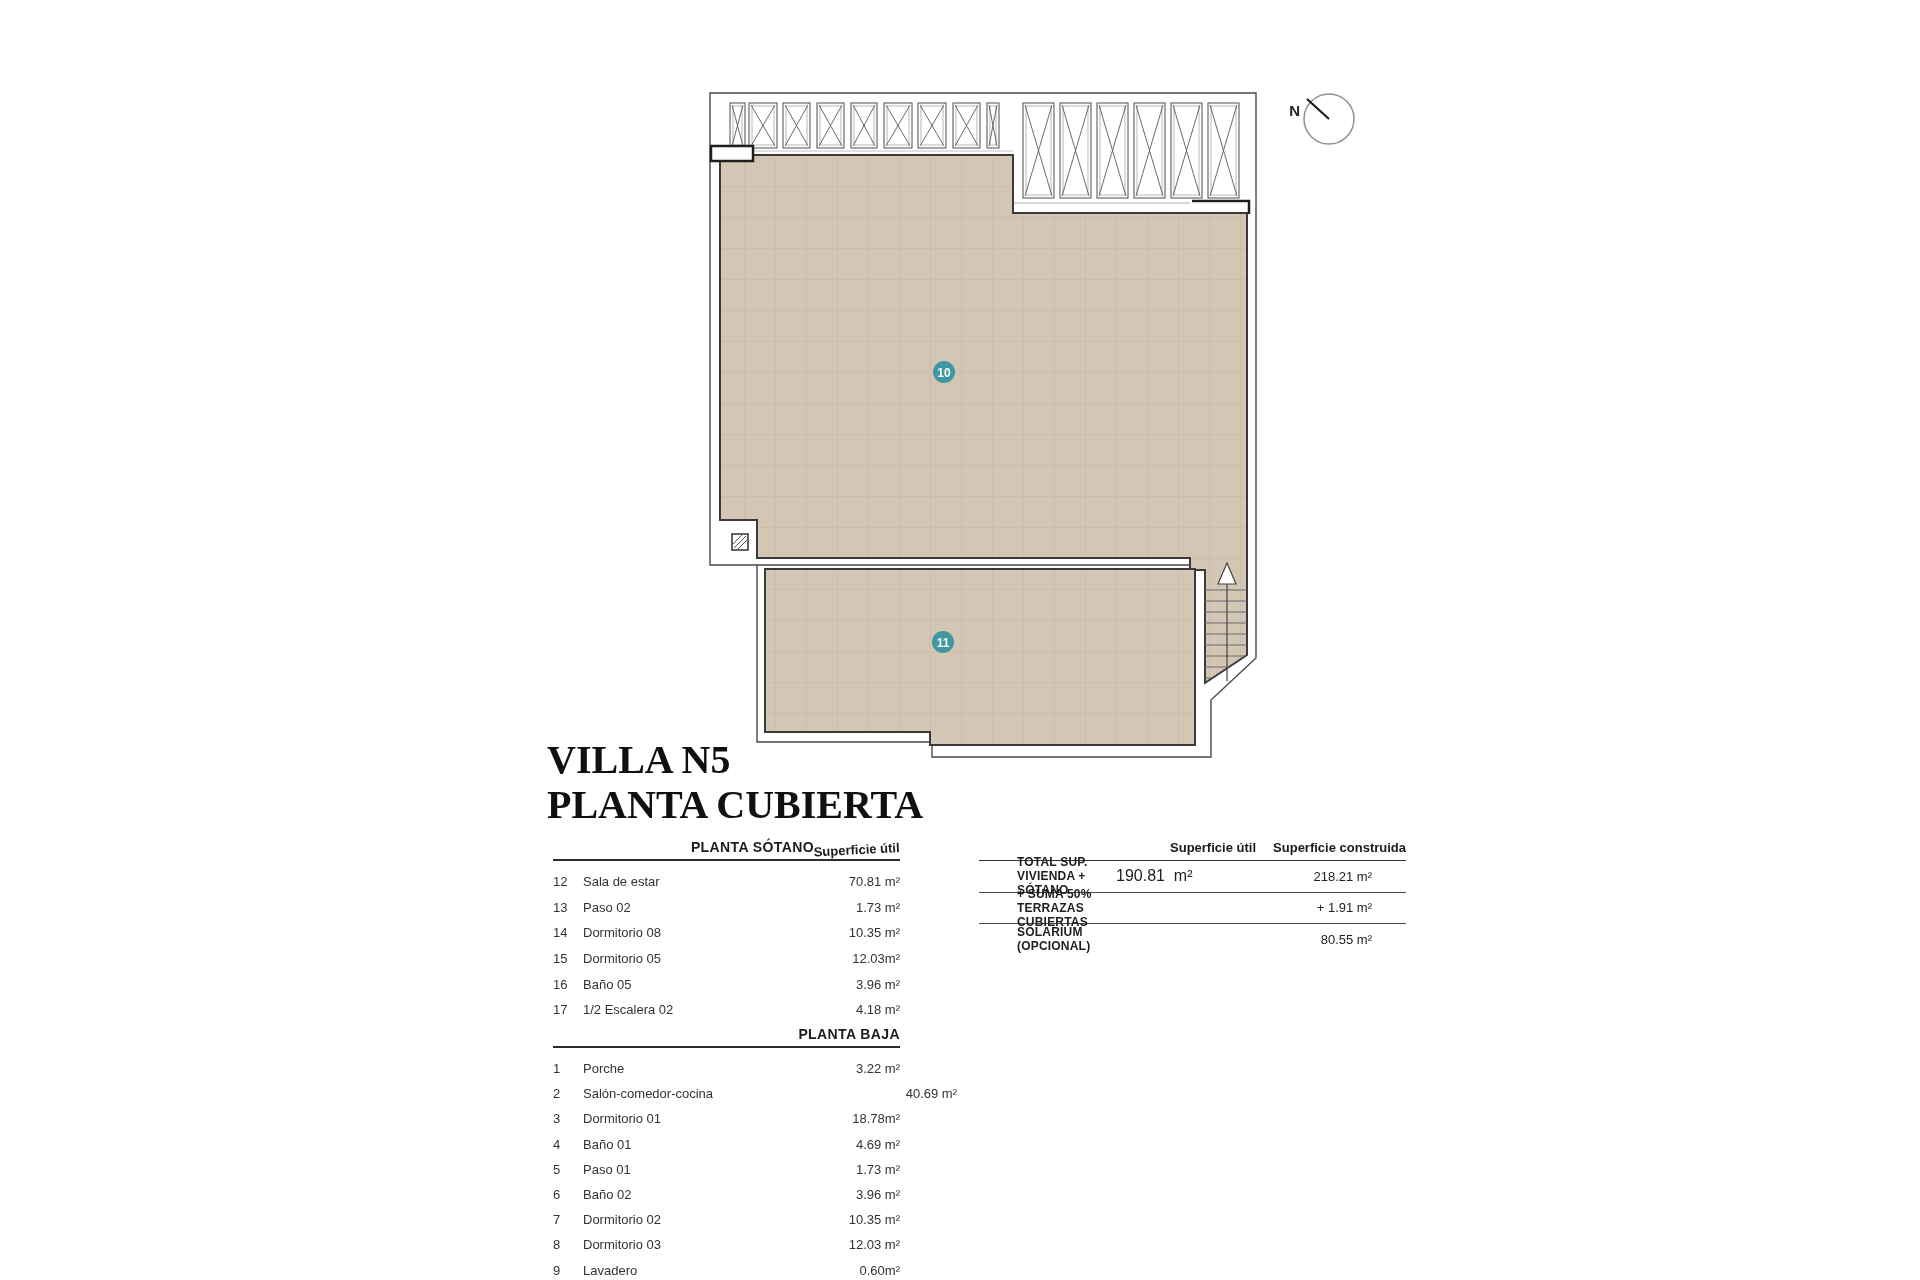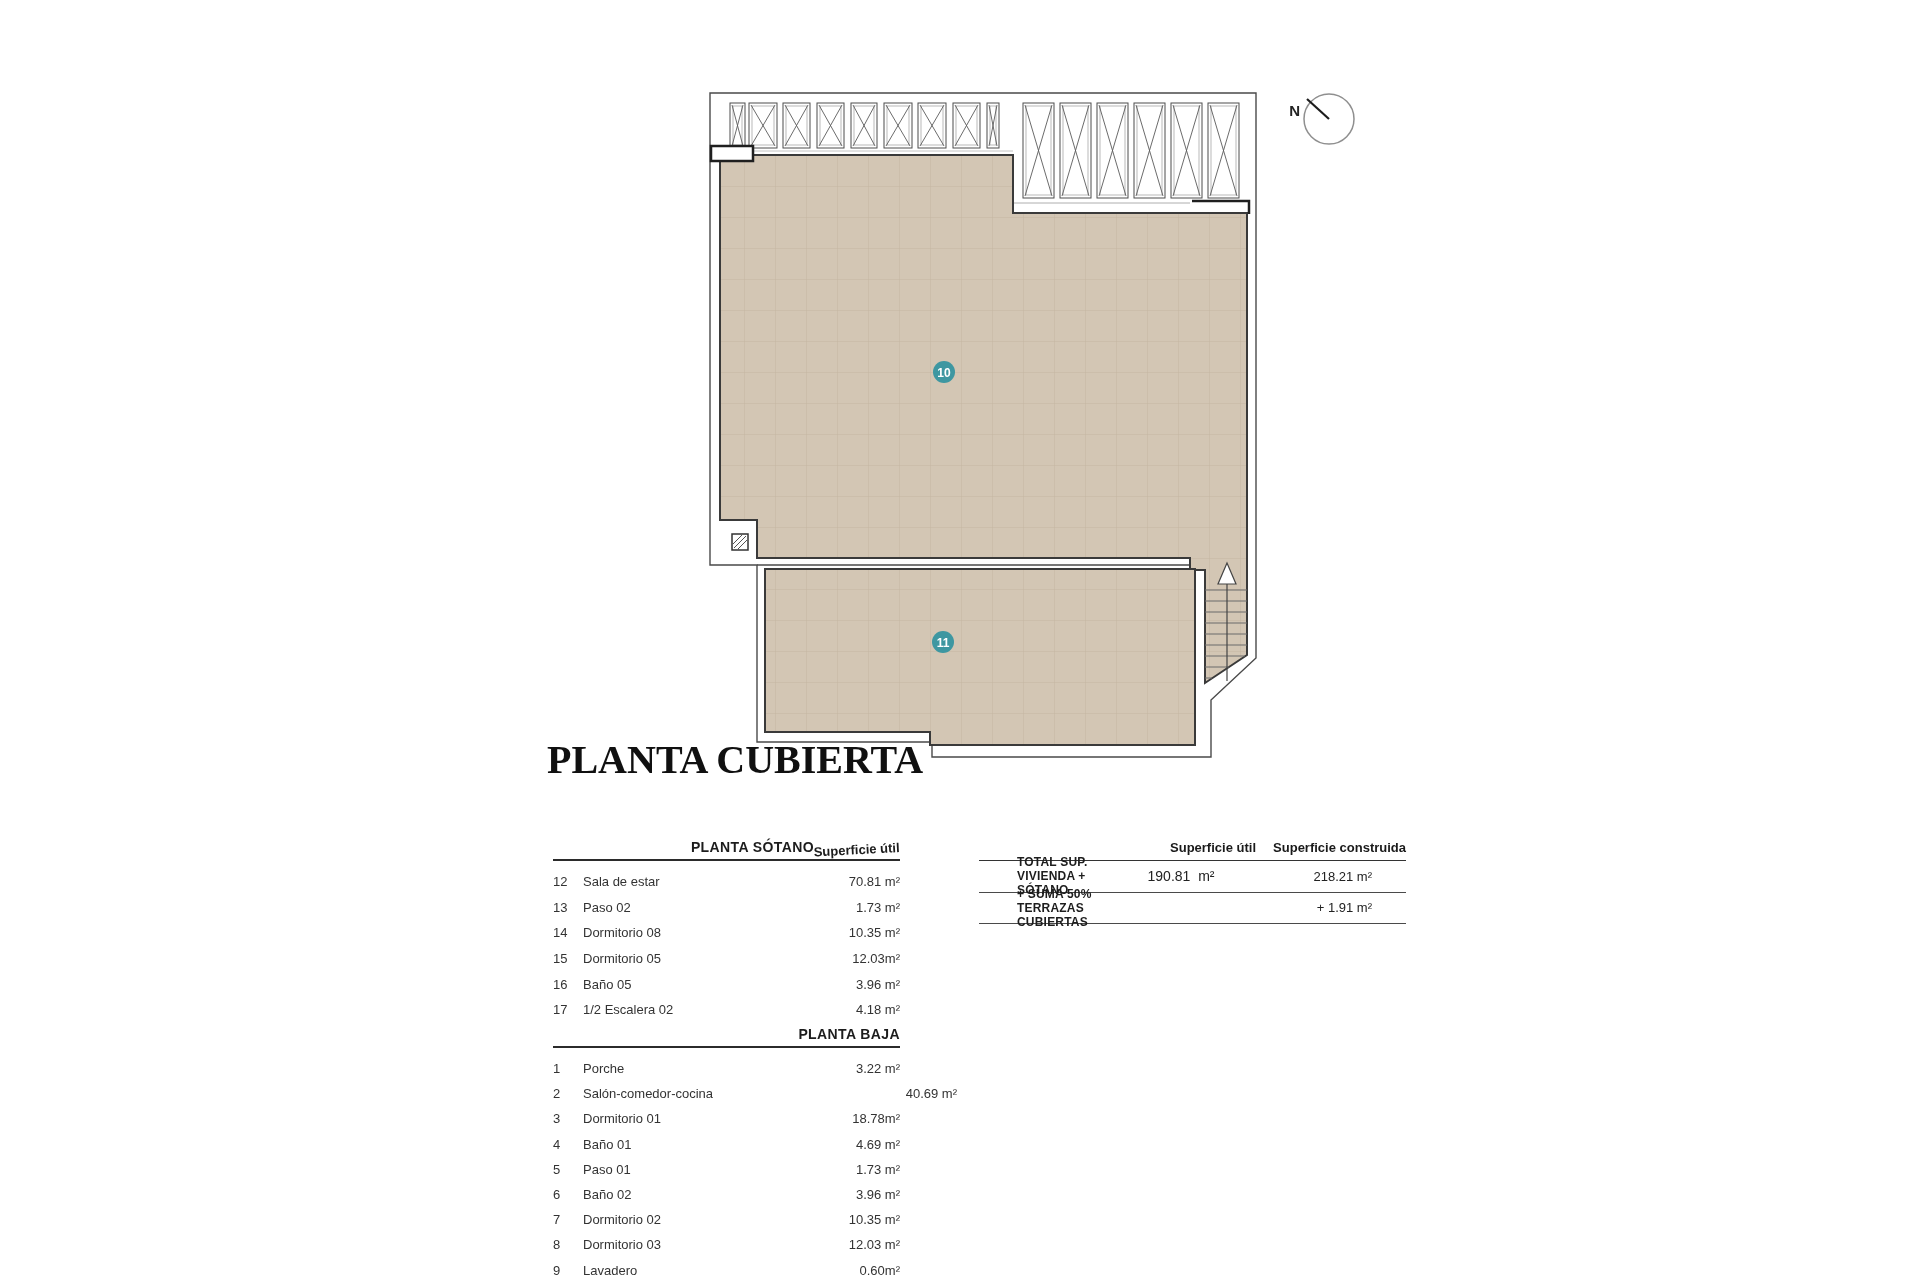--- a/index.html
+++ b/index.html
@@ -30,21 +30,21 @@
   
   .summary{position:absolute;left:979px;top:838px;width:427px;}
   .sum-head{display:flex;align-items:center;height:18px;}
   .sum-head .spacer{flex:1;}
   .h-util{width:140px;text-align:right;font-weight:700;font-size:13px;color:#1a1a1a;}
   .h-cons{width:150px;text-align:right;font-weight:700;font-size:13px;color:#1a1a1a;}
   .sum-rule{border:none;border-top:1.5px solid #333;margin:4px 0 0 0;height:0;}
   .sum-row{display:flex;align-items:center;height:30.5px;border-bottom:1px solid #4a4a4a;}
   .sum-row.last{border-bottom:none;}
   .sum-row .lbl{flex:1;font-weight:700;font-size:12px;letter-spacing:.2px;color:#1d1d1d;margin-left:38px;}
-  .sum-row .util{width:140px;text-align:center;font-size:14px;color:#222;padding-right:10px;box-sizing:border-box;white-space:pre;}
+  .sum-row .util{width:140px;text-align:left;font-size:16px;color:#222;padding-right:10px;box-sizing:border-box;white-space:pre;}
   .sum-row .cons{width:150px;text-align:right;font-size:13px;color:#222;padding-right:34px;box-sizing:border-box;}
 </style>
 </head>
 <body>
 
 <div class="page">
 
   <svg id="plan-svg" width="1920" height="1280" viewBox="0 0 1920 1280">
     <defs>
       <pattern id="roofgrid" width="31" height="31" patternUnits="userSpaceOnUse">
@@ -158,20 +158,21 @@
     </g>
 
     <g>
       <circle cx="1329" cy="119" r="25" fill="none" stroke="#8f8f8f" stroke-width="1.5"></circle>
       <line x1="1329" y1="119" x2="1307" y2="99" stroke="#1c1c1c" stroke-width="2.2"></line>
       <text x="1300" y="116" text-anchor="end" font-size="15" font-weight="bold" fill="#222" font-family="Liberation Sans, sans-serif">N</text>
     </g>
   </svg>
 
   <div class="title-block">
+    <div>VILLA N5</div>
     <div>PLANTA CUBIERTA</div>
   </div>
 
   <div class="rooms rooms-sotano">
     <div class="sec-head">
       <span class="sec-title">PLANTA SÓTANO</span>
       <span class="col-head">Superficie útil</span>
     </div>
     <div class="sec-rule"></div>
     <div class="rows">
@@ -273,16 +274,21 @@
         <div class="sum-row">
           <span class="lbl">TOTAL SUP. VIVIENDA + SÓTANO</span>
           <span class="util">190.81  m²</span>
           <span class="cons">218.21 m²</span>
         </div>
         <div class="sum-row">
           <span class="lbl">+ SUMA 50% TERRAZAS CUBIERTAS</span>
           <span class="util"></span>
           <span class="cons">+ 1.91 m²</span>
         </div>
+        <div class="sum-row last">
+          <span class="lbl">SOLARIUM (OPCIONAL)</span>
+          <span class="util"></span>
+          <span class="cons">80.55 m²</span>
+        </div>
       </div>
   </div>
 
 </div>
 
 </body></html>

